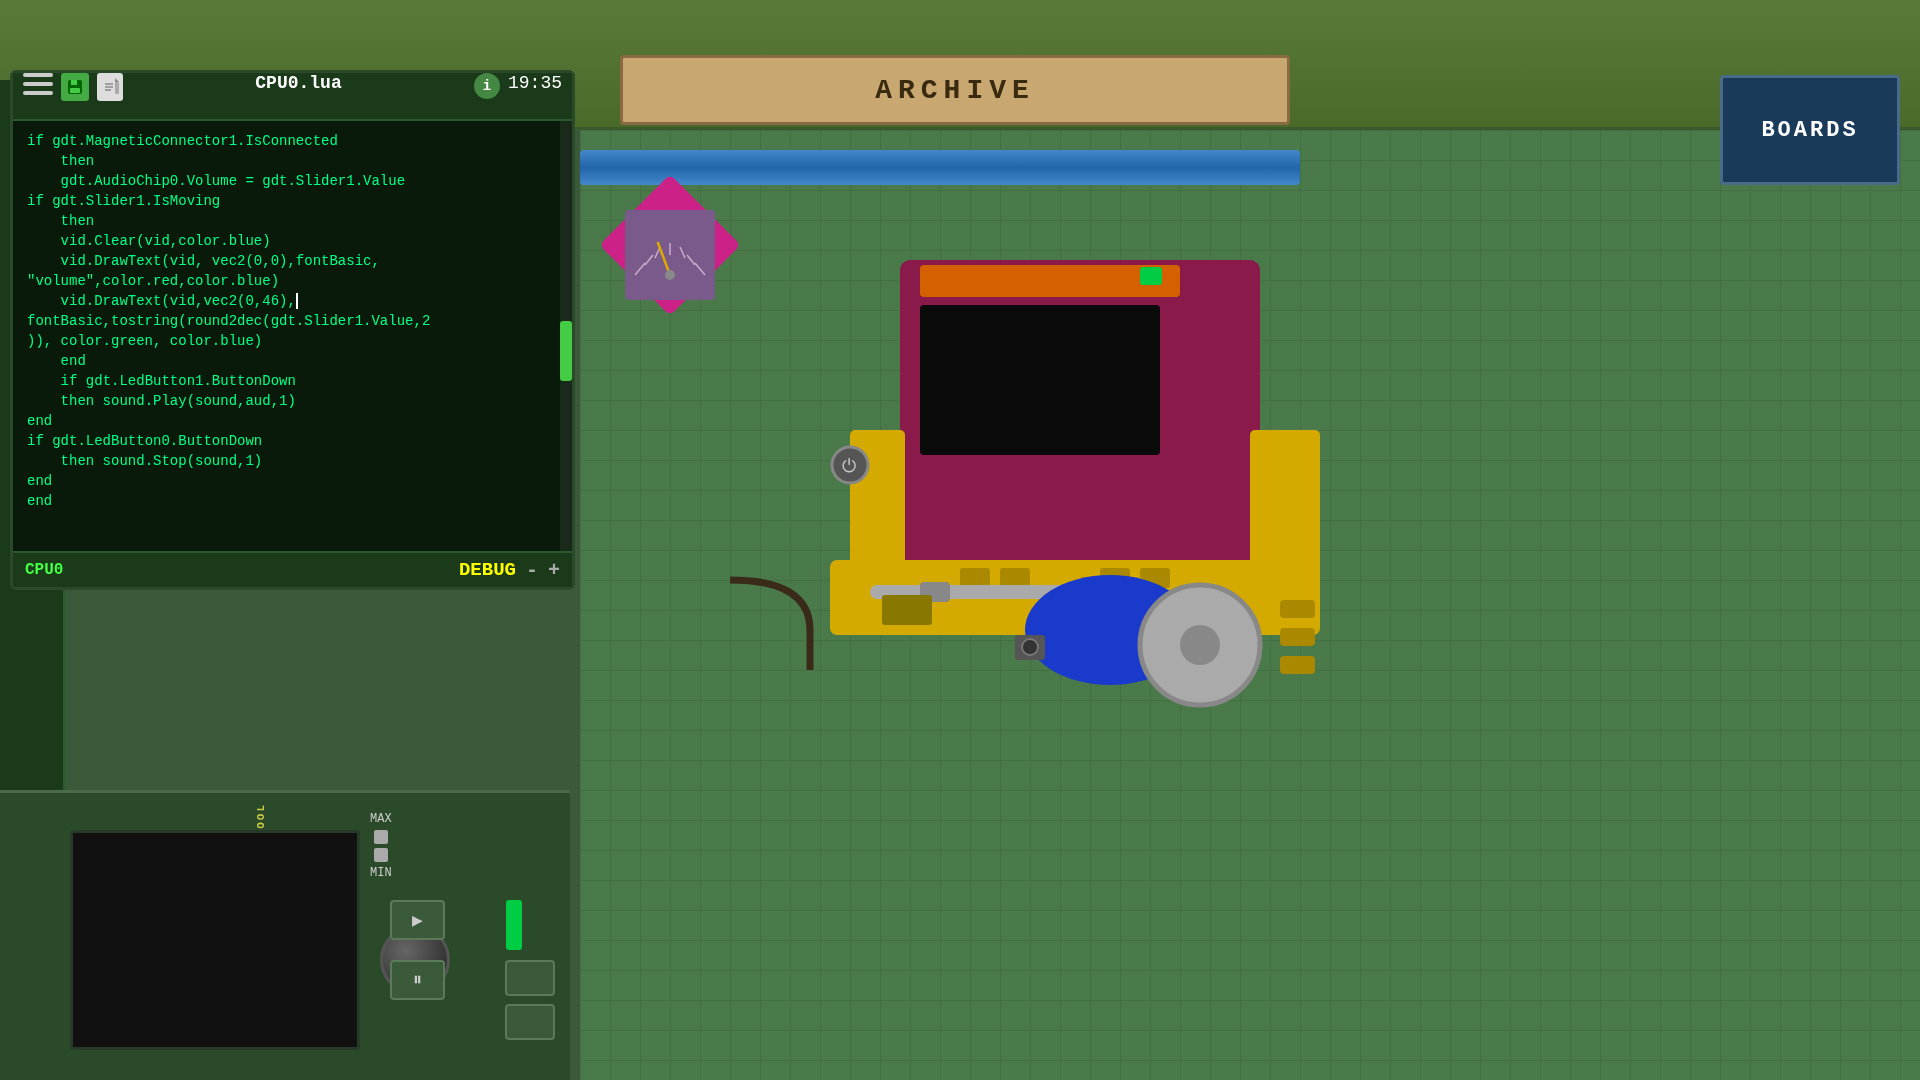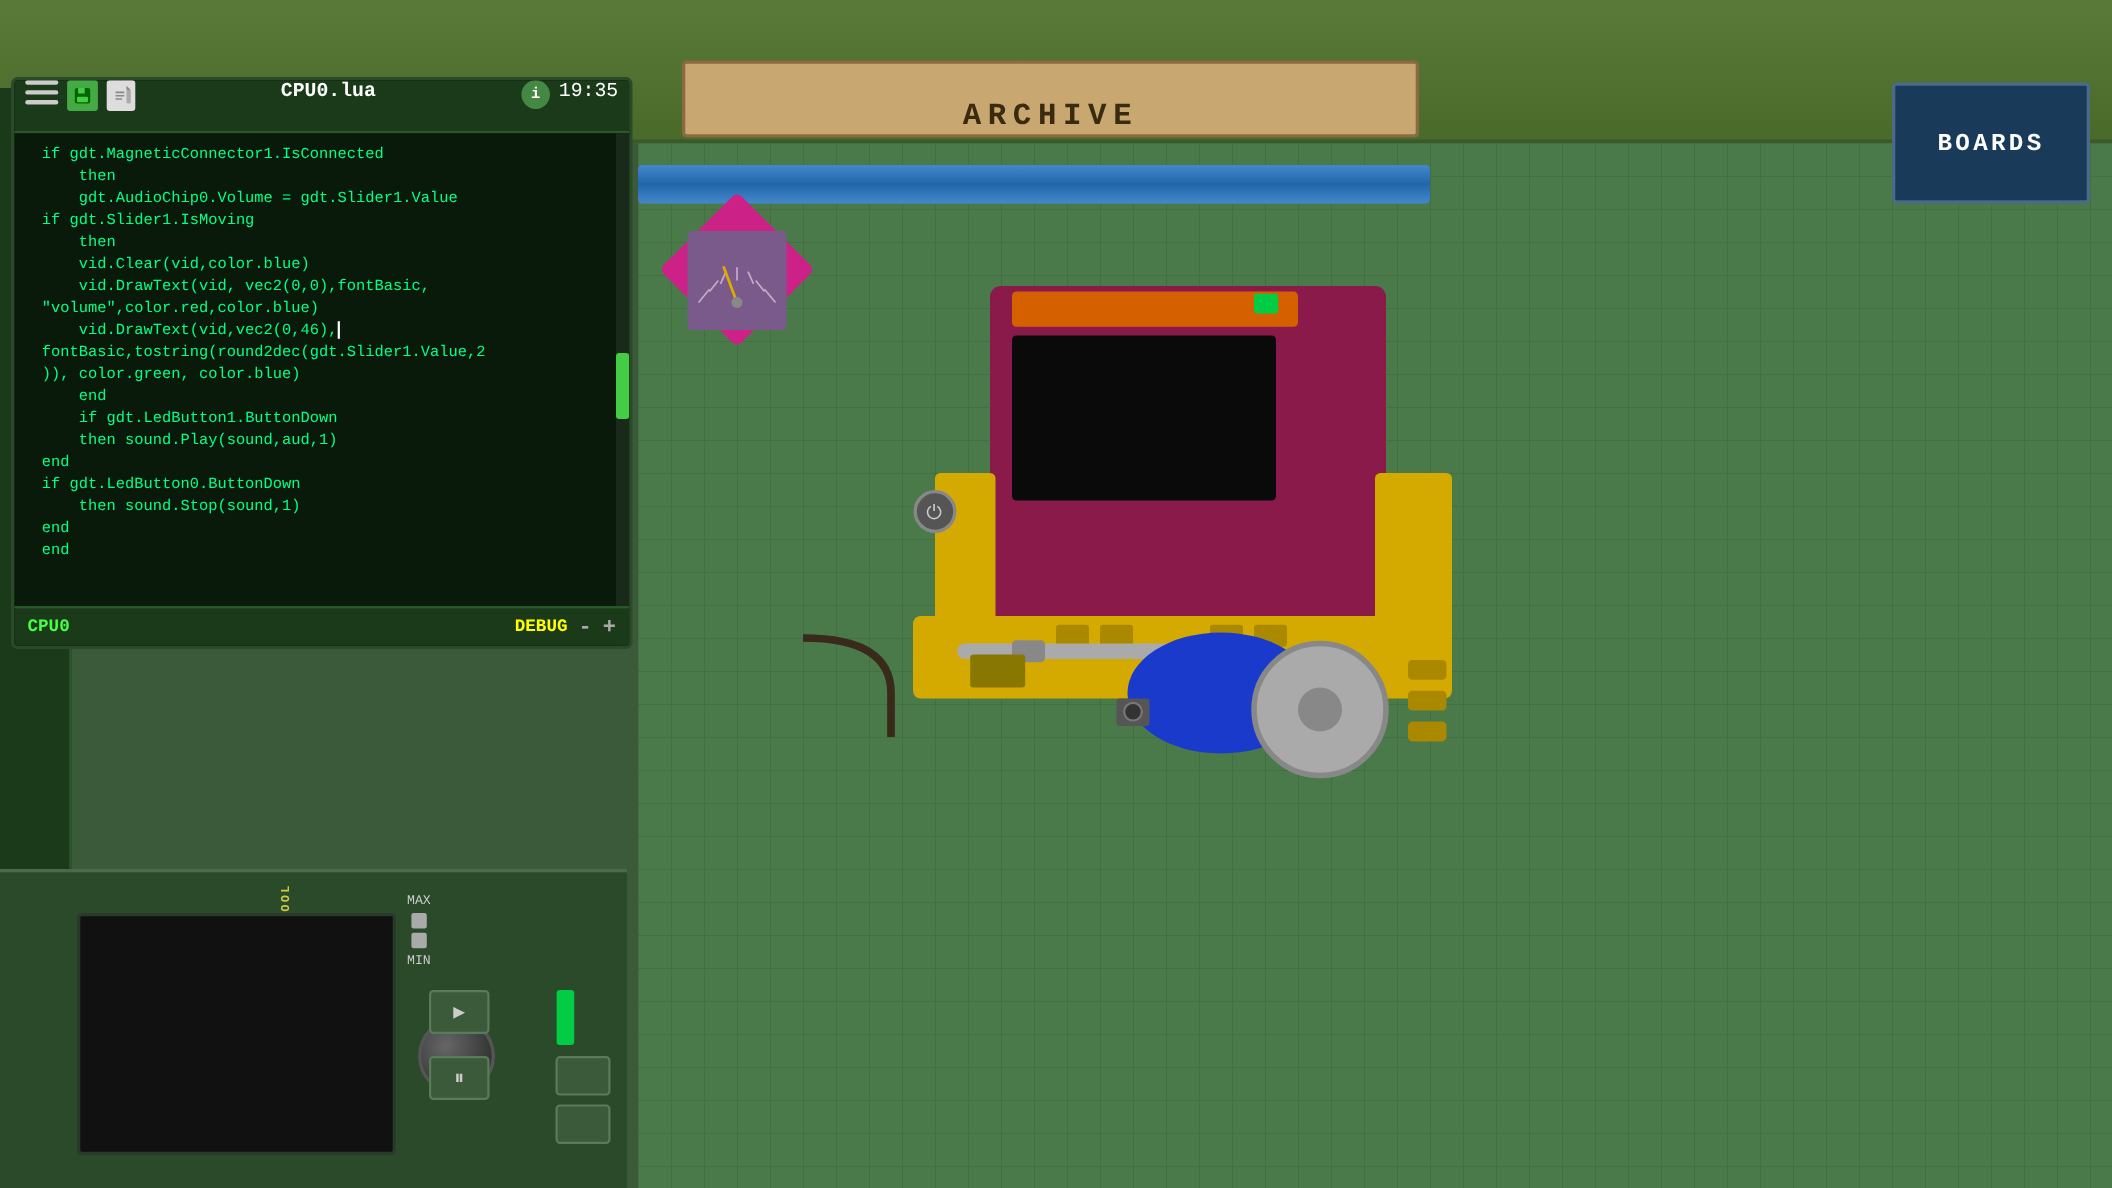--- a/index.html
+++ b/index.html
@@ -49,21 +49,21 @@
     .archive-panel {
       position: absolute;
       top: 55px;
       left: 620px;
       width: 670px;
       height: 70px;
       background: #c8a870;
       border: 3px solid #8a6a40;
       border-radius: 4px;
       display: flex;
-      align-items: flex-end;
+      align-items: center;
       justify-content: center;
     }
 
     .archive-label {
       font-family: 'Courier New', monospace;
       font-size: 28px;
       font-weight: bold;
       color: #3a2a10;
       letter-spacing: 6px;
     }
@@ -194,21 +194,20 @@
       margin-left: auto;
     }
 
     .editor-code {
       padding: 10px 14px;
       font-family: 'Courier New', monospace;
       font-size: 14px;
       line-height: 20px;
       color: #00ff88;
       white-space: pre;
-      margin-left: 11px;
     }
 
     .kw { color: #00ff88; }
     .str { color: #00ff88; }
     .num { color: #00ff88; }
 
     .cursor {
       display: inline-block;
       width: 2px;
       height: 16px;
@@ -255,21 +254,21 @@
     .status-cpu {
       color: #44ff44;
       font-family: 'Courier New', monospace;
       font-size: 16px;
       font-weight: bold;
     }
 
     .status-debug {
       color: #ffff00;
       font-family: 'Courier New', monospace;
-      font-size: 16px;
+      font-size: 19px;
       font-weight: bold;
       margin-left: auto;
     }
 
     .status-minus {
       color: #aaaaaa;
       font-family: 'Courier New', monospace;
       font-size: 20px;
       font-weight: bold;
       cursor: pointer;

